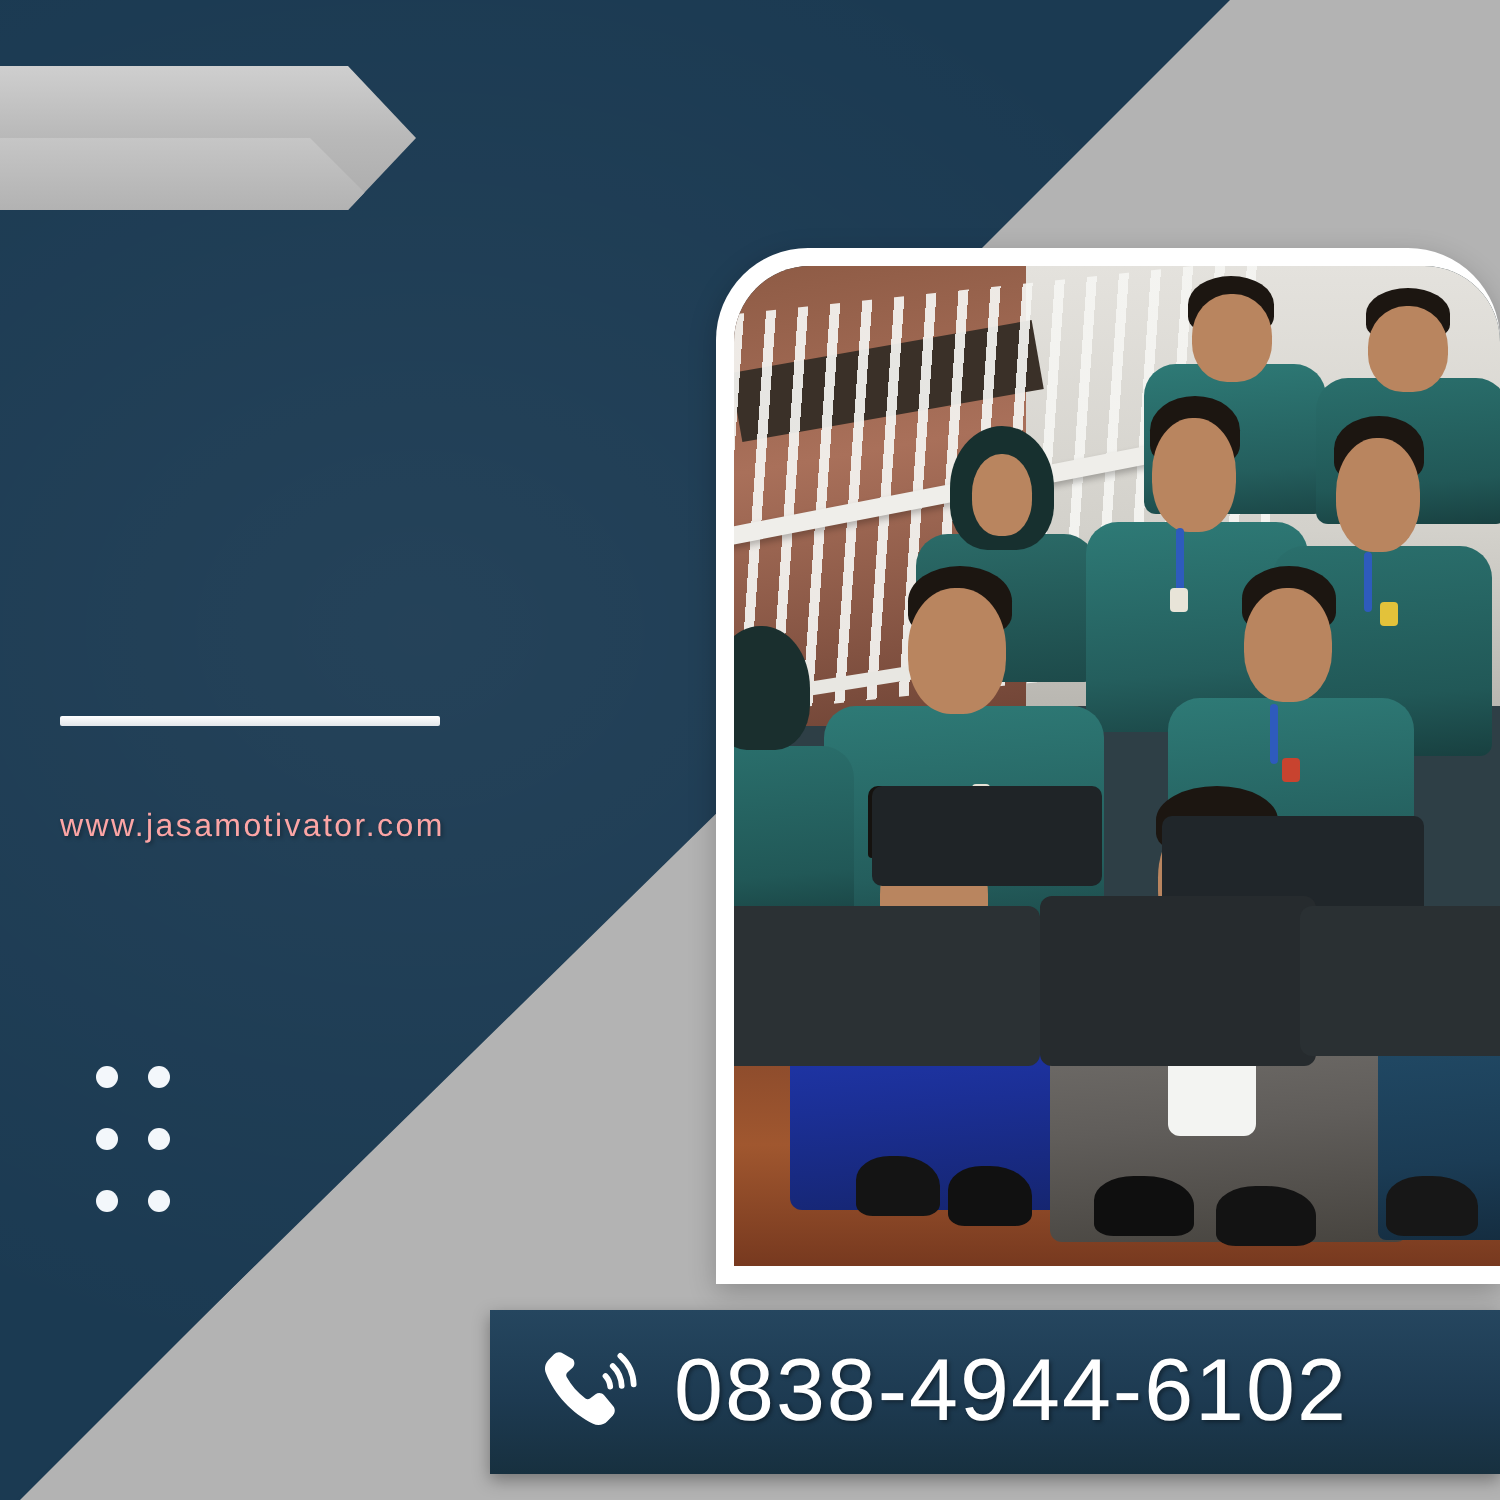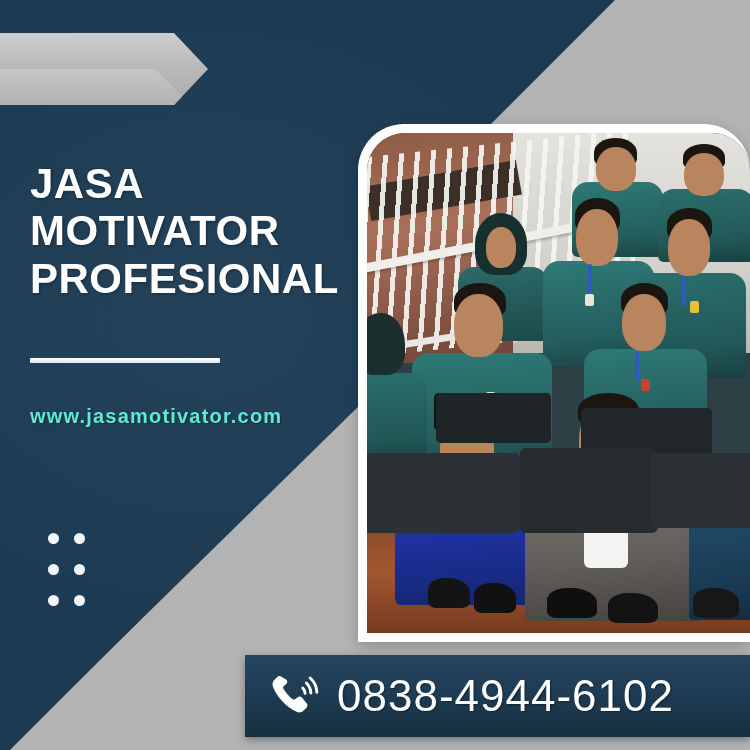--- a/index.html
+++ b/index.html
@@ -67,23 +67,23 @@
     position:absolute;
     left:30px;top:358px;
     width:190px;height:5px;
     background:linear-gradient(180deg,#ffffff 0%, #e2e6ea 100%);
     border-radius:1px;
   }
 
   .site{
     position:absolute;
     left:30px;top:405px;
-    color:#5eead4;
-    font-size:20px;
-    font-weight:bold;
+    color:#fca5a5;
+    font-size:16px;
+    font-weight:normal;
     letter-spacing:1.2px;
     text-shadow:1px 1px 2px rgba(0,0,0,0.35);
   }
 
   
   .dots{
     position:absolute;
     left:48px;top:533px;
     display:grid;
     grid-template-columns:repeat(2, 11px);
@@ -179,25 +179,20 @@
 
 <div class="poster">
 
   <div class="bg-gray-right"></div>
   <div class="bg-navy"></div>
 
   <div class="banner">
     <div class="banner-inner"></div>
   </div>
 
-  <div class="headline">
-    <span class="l1">JASA</span>
-    <span class="l2">MOTIVATOR</span>
-    <span class="l3">PROFESIONAL</span>
-  </div>
 
   <div class="rule"></div>
 
   <div class="site">www.jasamotivator.com</div>
 
   <div class="dots">
     <i></i>
     <i></i>
     <i></i>
     <i></i>

